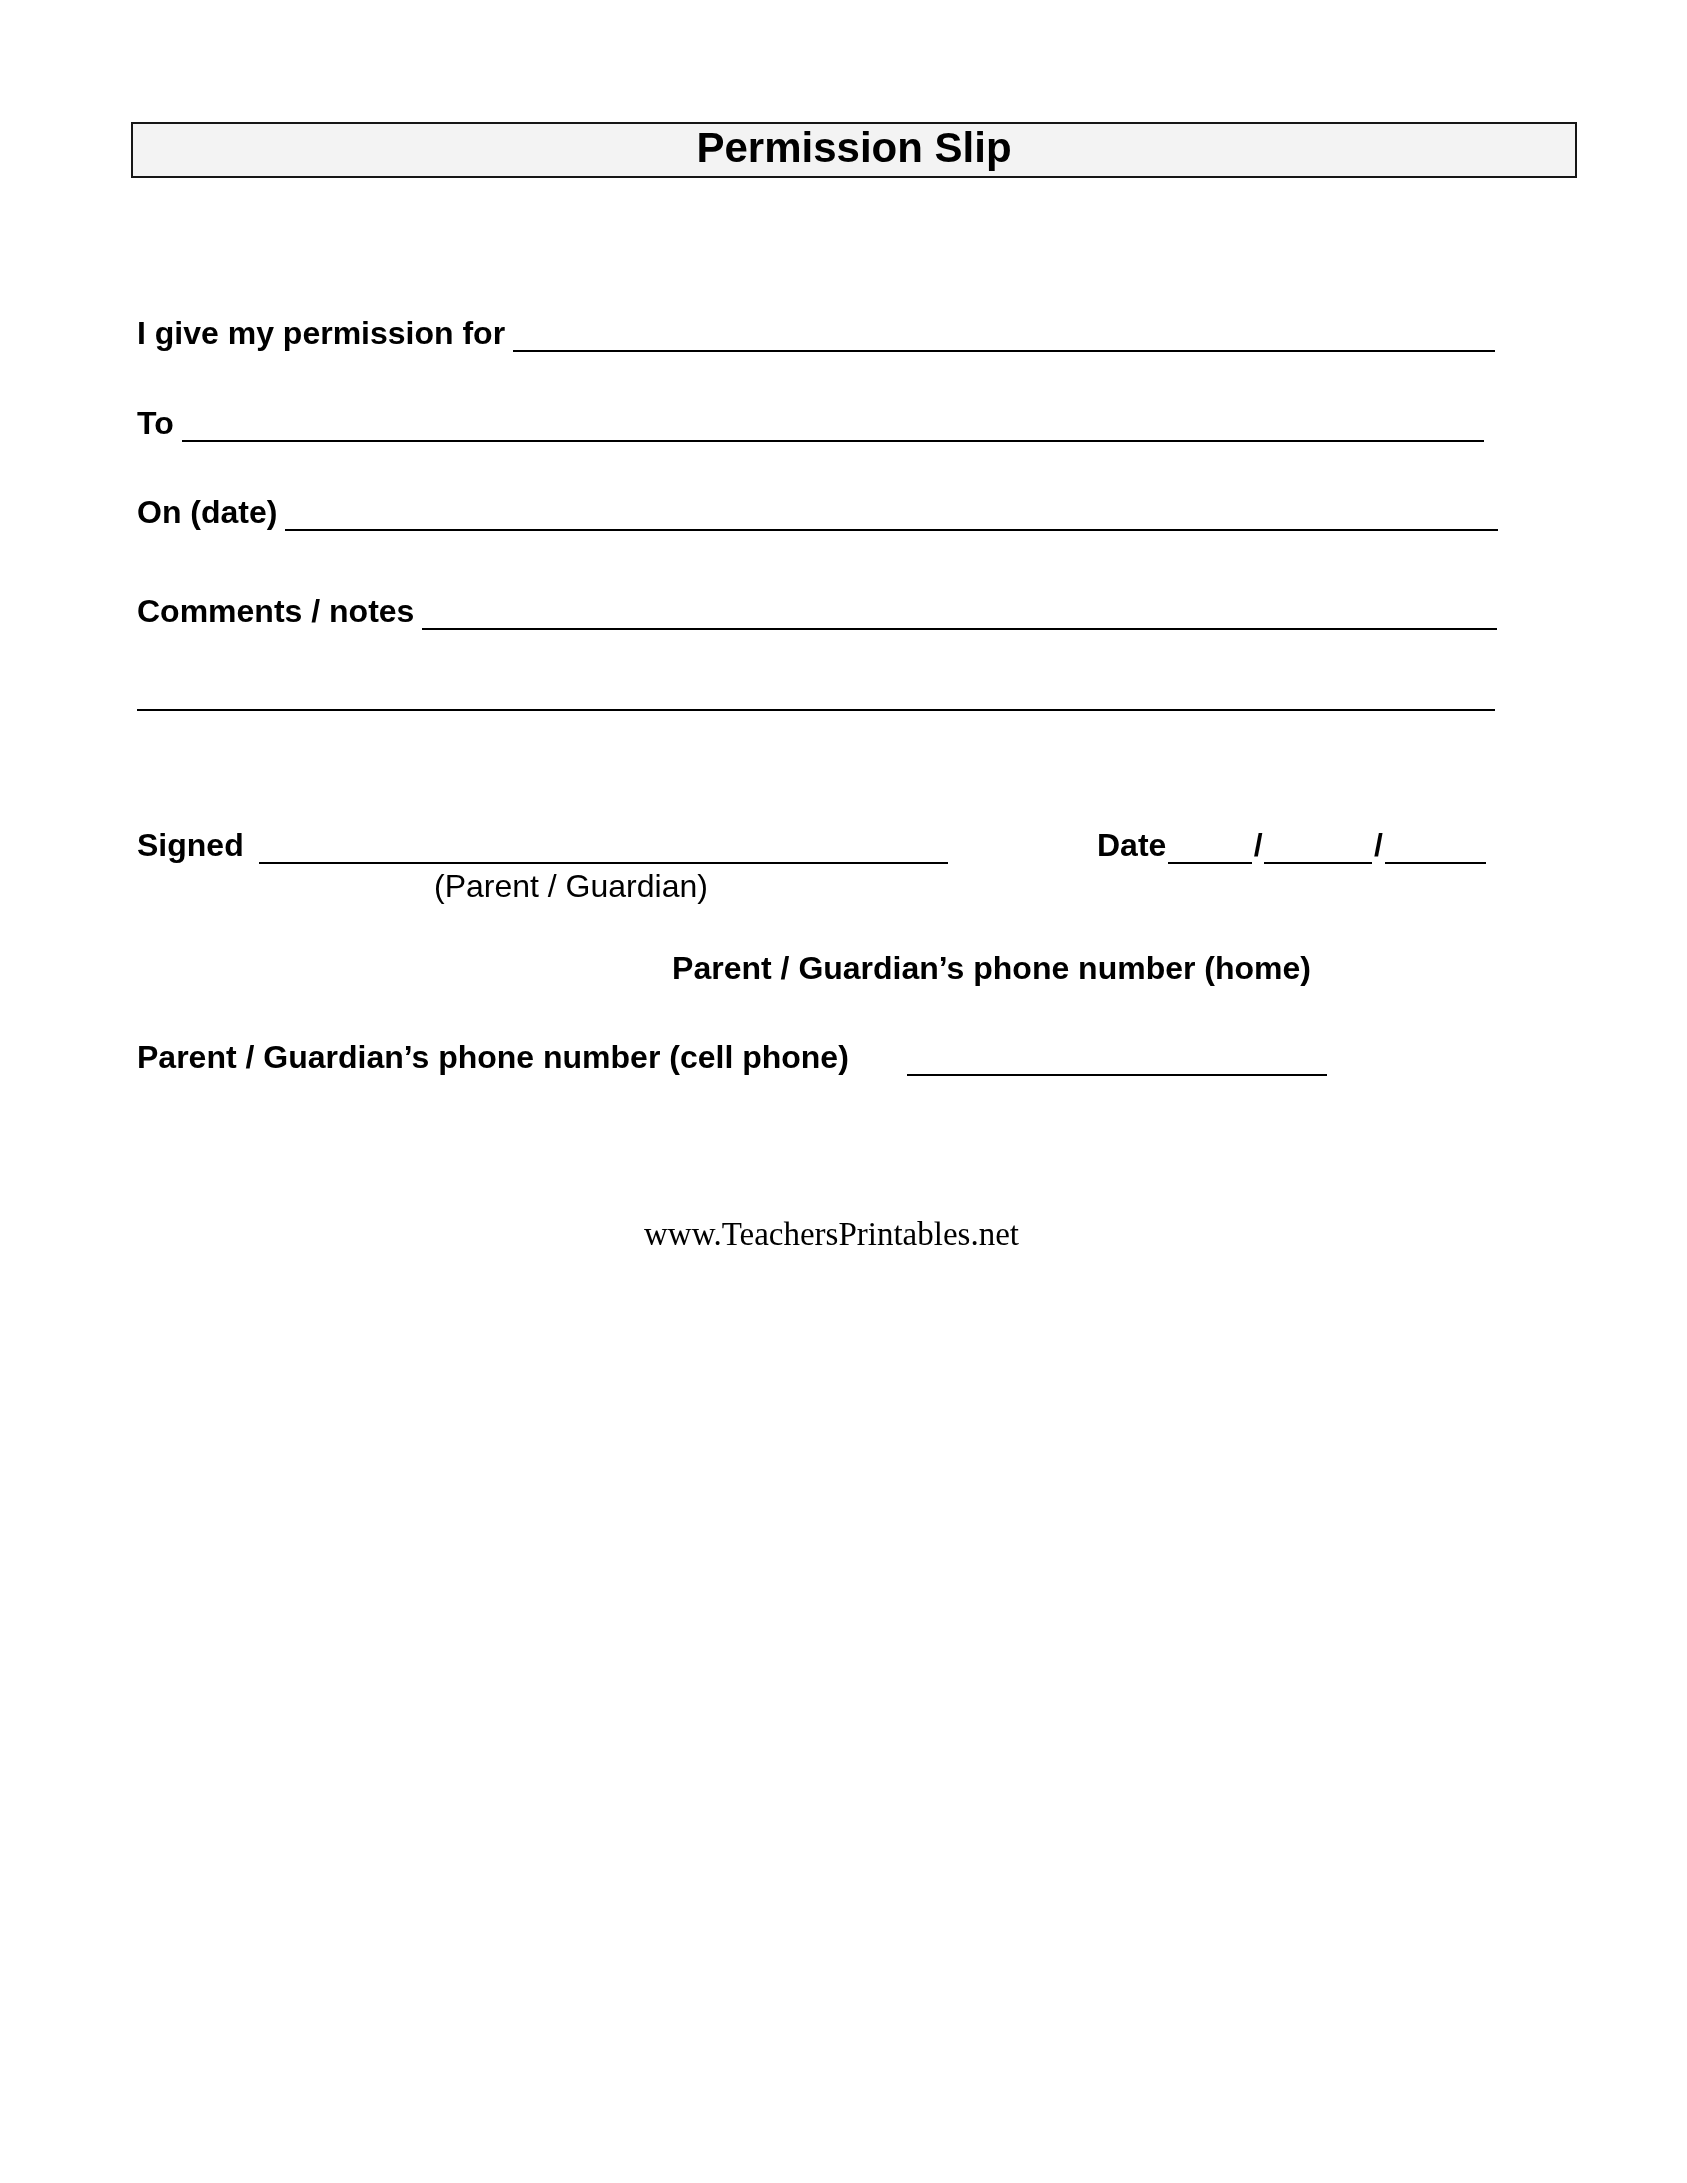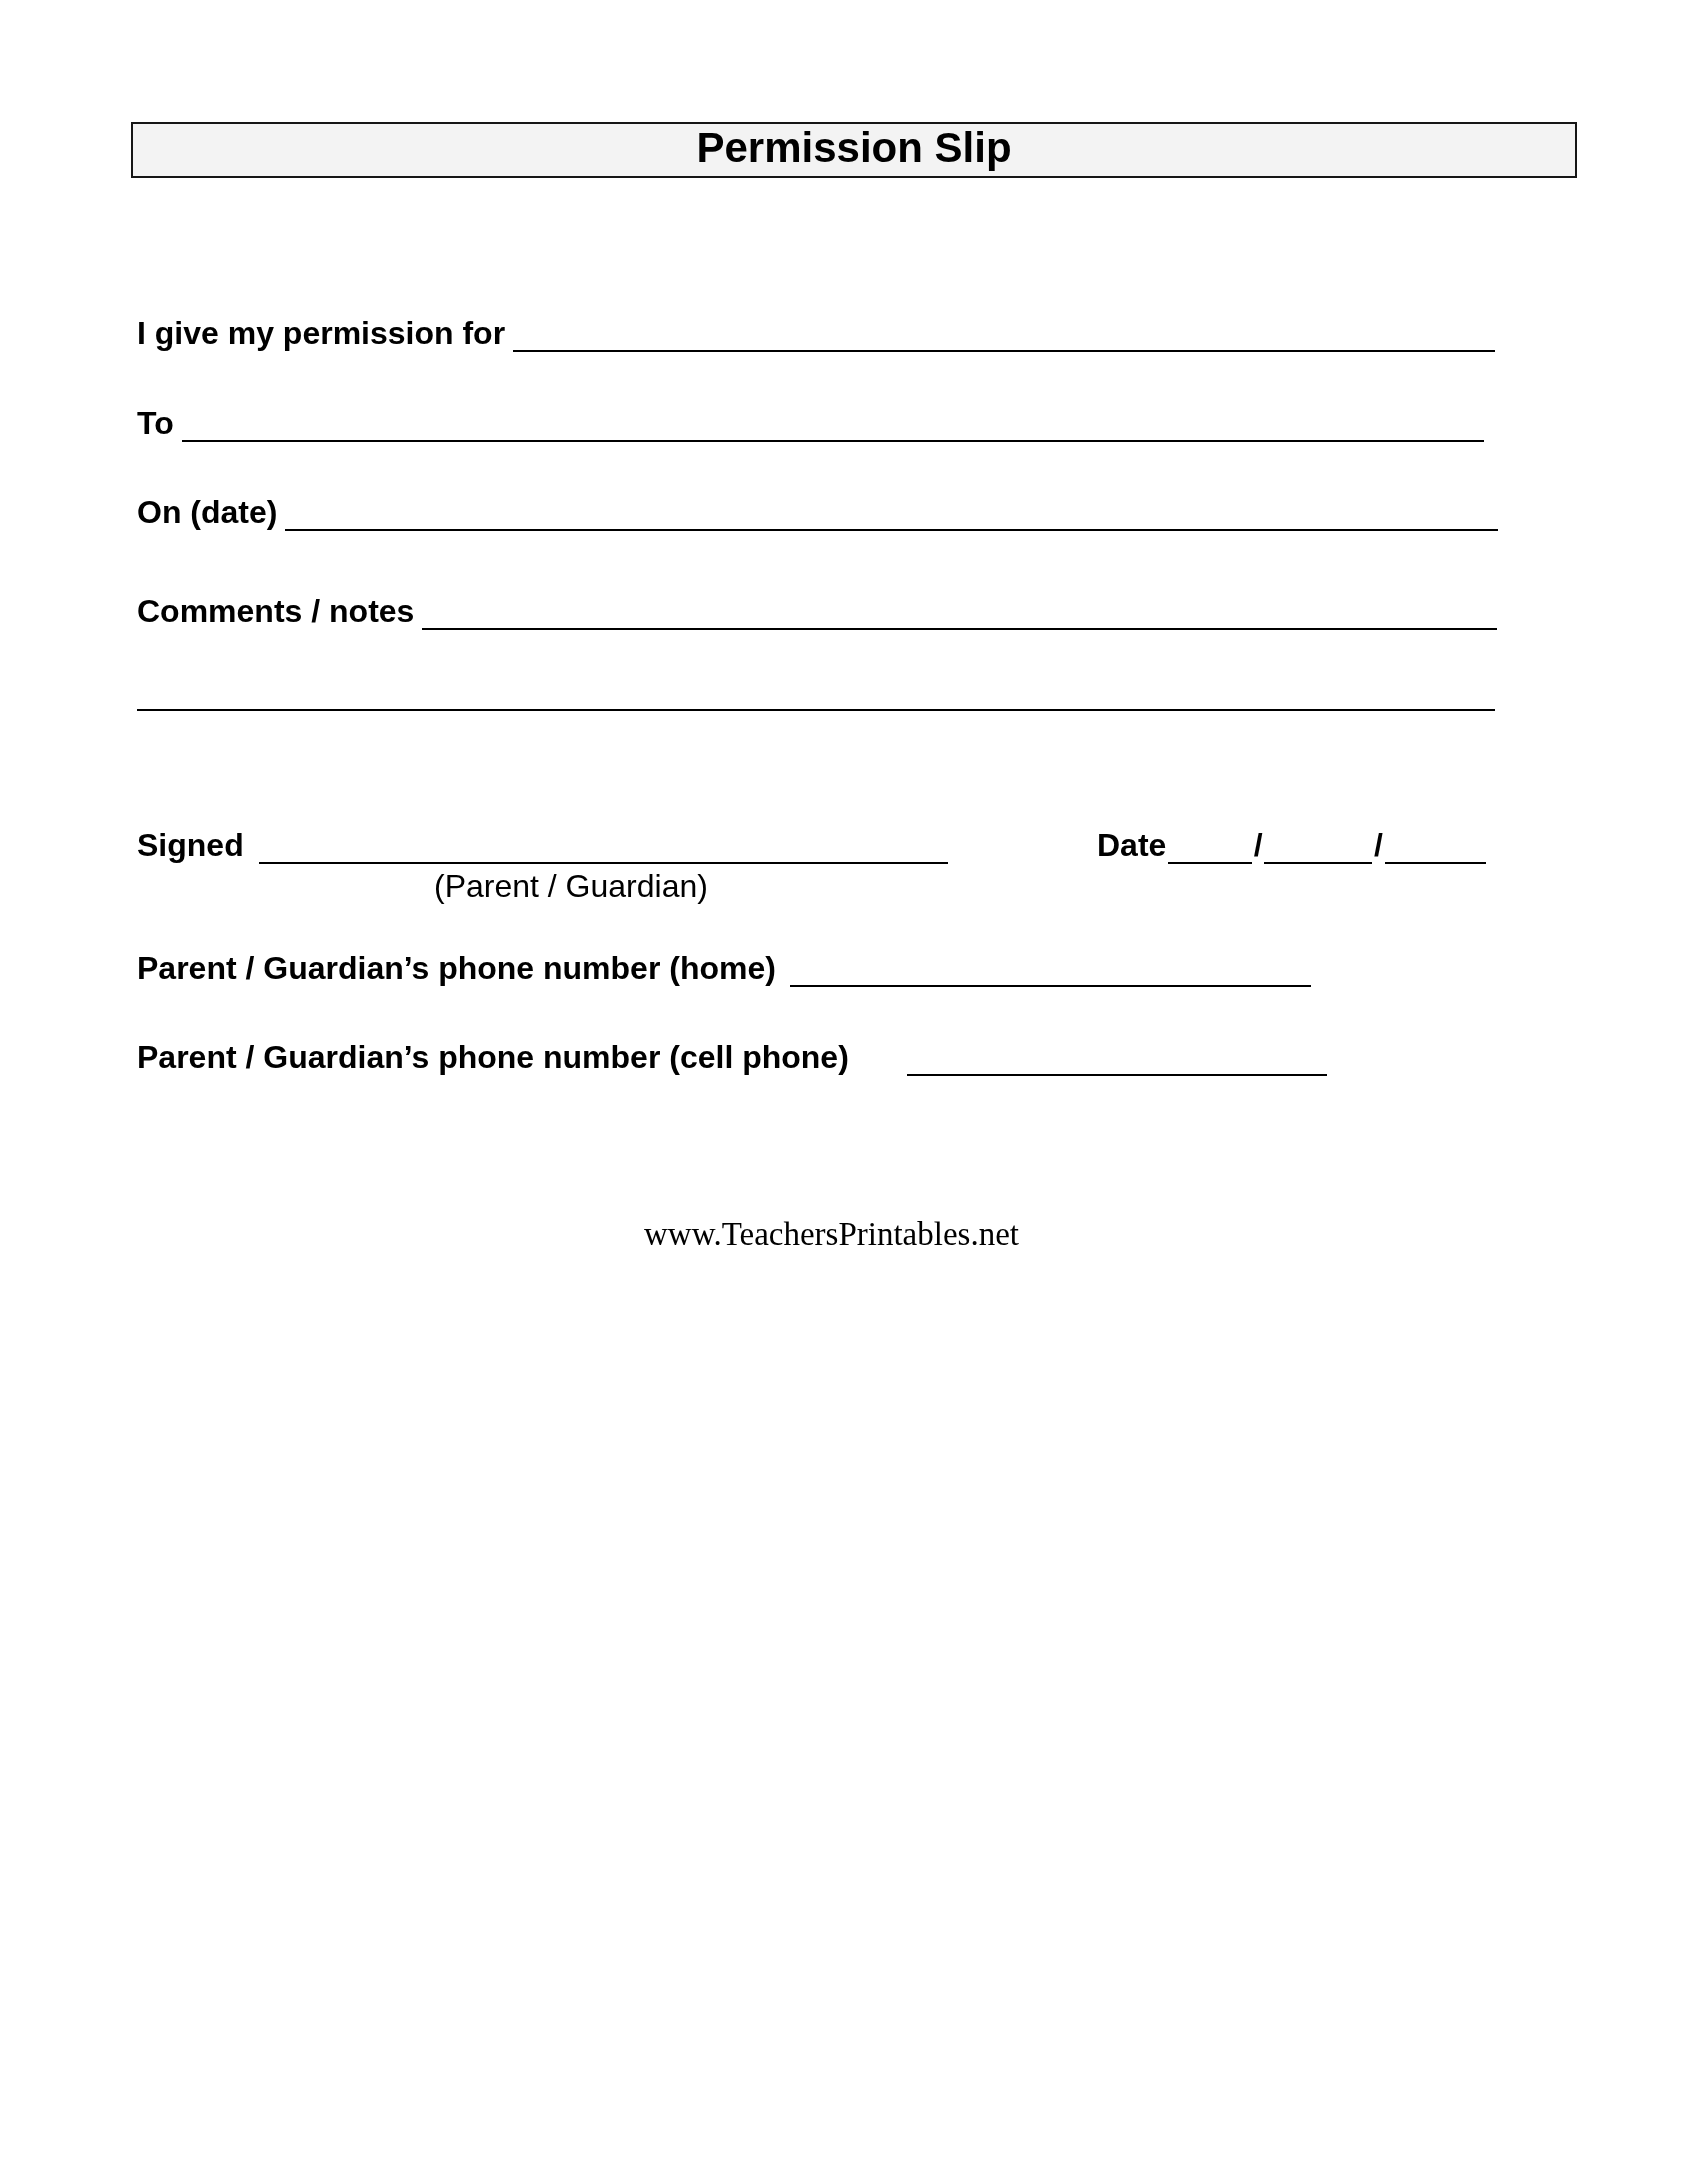--- a/index.html
+++ b/index.html
@@ -94,21 +94,21 @@
   .date-blank-1 { width: 84px;  margin-left: 1.7px; }
   .date-blank-2 { width: 108px; margin-left: 1.7px; }
   .date-blank-3 { width: 101px; margin-left: 1.7px; }
   .date-sep {
     font-size: 32px;
     font-weight: 700;
     line-height: 38px;
     margin-left: 1.7px;
   }
 
-  .row-phone-home { left: 137px; right: 376px; top: 949px; height: 38px; }
+  .row-phone-home { left: 137px; right: 376px; top: 949px; height: 38px; flex-direction: column; }
   .row-phone-home .blank { margin-left: 14px; }
   .row-phone-cell { left: 137px; right: 360px; top: 1038px; height: 38px; gap: 46px; }
   .row-phone-cell .blank { margin-left: 12.2px; }
 
   .footer {
     position: absolute;
     left: 0;
     width: 1663px;
     top: 1214px;
     text-align: center;

